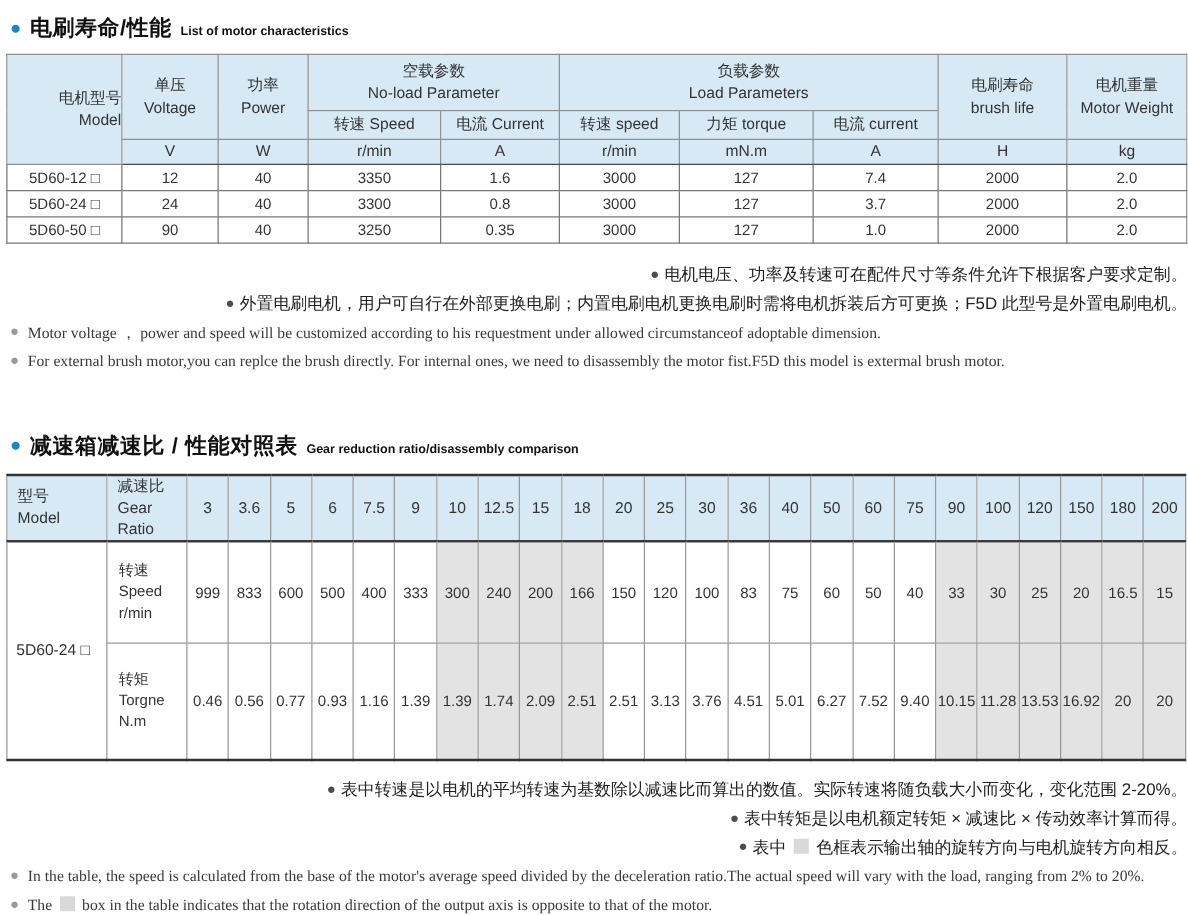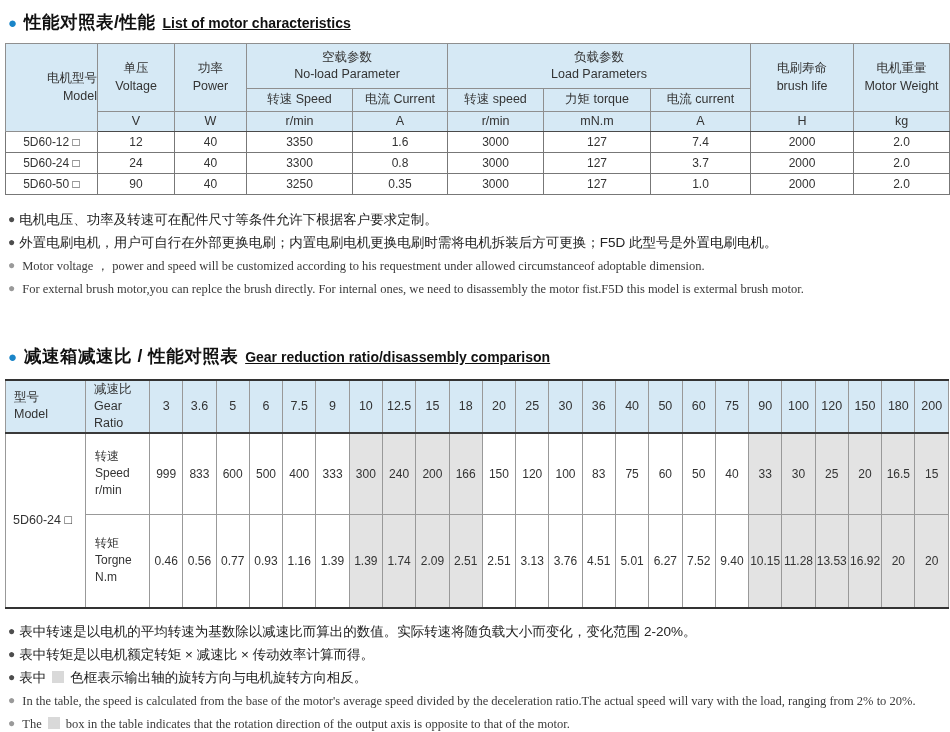--- a/index.html
+++ b/index.html
@@ -4,21 +4,21 @@
 <style>
   html,body{margin:0;padding:0;}
   body{
     width:950px;height:732px;background:#ffffff;
     font-family:"Liberation Sans","DejaVu Sans",sans-serif;
     color:#333;overflow:hidden;
   }
   .sec-title{display:flex;align-items:baseline;gap:7px;padding:10px 0 0 8px;font-weight:bold;color:#111;}
   .sec-title .bullet{font-size:15px;line-height:1;align-self:center;}
   .sec-title .zh{font-size:17.5px;letter-spacing:.5px;}
-  .sec-title .en{font-size:14px;text-decoration:underline;}
+  .sec-title .en{font-size:10px;}
   .sec-title2{margin-top:34px;}
 
   table{border-collapse:collapse;table-layout:fixed;width:944px;margin-left:5px;text-align:center;}
   th,td{padding:0;overflow:hidden;}
 
   
   .t1{margin-top:9px;font-size:12px;border:1px solid #4a4a4a;}
   .t1 th,.t1 td{border:1px solid #8f8f8f;}
   .t1 thead th{background:#d6e9f5;font-weight:normal;font-size:12.5px;line-height:1.4;white-space:pre-line;color:#333;}
   .t1 .hr1 th{height:44px;}
@@ -35,38 +35,38 @@
   .t2 thead th.hleft{text-align:left;padding-left:8px;}
   .t2 td{border:1px solid #999;height:80px;}
   .t2 tr[data-name="torque-row"] td{height:92px;}
   .t2 td.gray{background:#e3e3e3;}
   .t2 .labelcell{text-align:left;padding-left:9px;white-space:pre-line;line-height:1.4;background:#fff;}
   .t2 .modelcell{text-align:left;padding-left:7px;background:#fff;font-size:12.5px;}
 
   
   .notes{margin:13px 0 0 8px;}
   .note{line-height:22px;white-space:nowrap;}
-  .note.zh{font-size:13.5px;color:#222;}
+  .note.zh{font-size:13.5px;color:#222;text-align:right;}
   .note.en{font-size:12.5px;color:#3a3a3a;font-family:Liberation Serif, serif;}
   .nbullet{margin-right:4px;font-size:12px;vertical-align:1px;}
   .nbullet.dark{color:#4d4d4d;}
   .nbullet.light{color:#9a9a9a;}
   .note.en .nbullet{margin-right:7px;}
   .graybox{display:inline-block;width:12px;height:12px;background:#d9d9d9;margin:0 6px;vertical-align:-1px;}
   .notes2{margin-top:11px;}
   .notes2 .note{line-height:22px;}
 </style>
 </head>
 <body>
 
 <div data-name="page">
 
   <div class="sec-title" data-name="section1-title">
     <span class="bullet" data-name="blue-bullet-icon" id="b1" style="color: rgb(26, 133, 200);">●</span>
-    <span class="zh" data-name="section1-title-zh">性能对照表/性能</span>
+    <span class="zh" data-name="section1-title-zh">电刷寿命/性能</span>
     <span class="en" data-name="section1-title-en">List of motor characteristics</span>
   </div>
 
   <table class="t1" data-name="motor-characteristics-table">
     <colgroup>
       <col style="width:92px">
         <col style="width:77px">
         <col style="width:72px">
       <col style="width:106px">
         <col style="width:95px">

